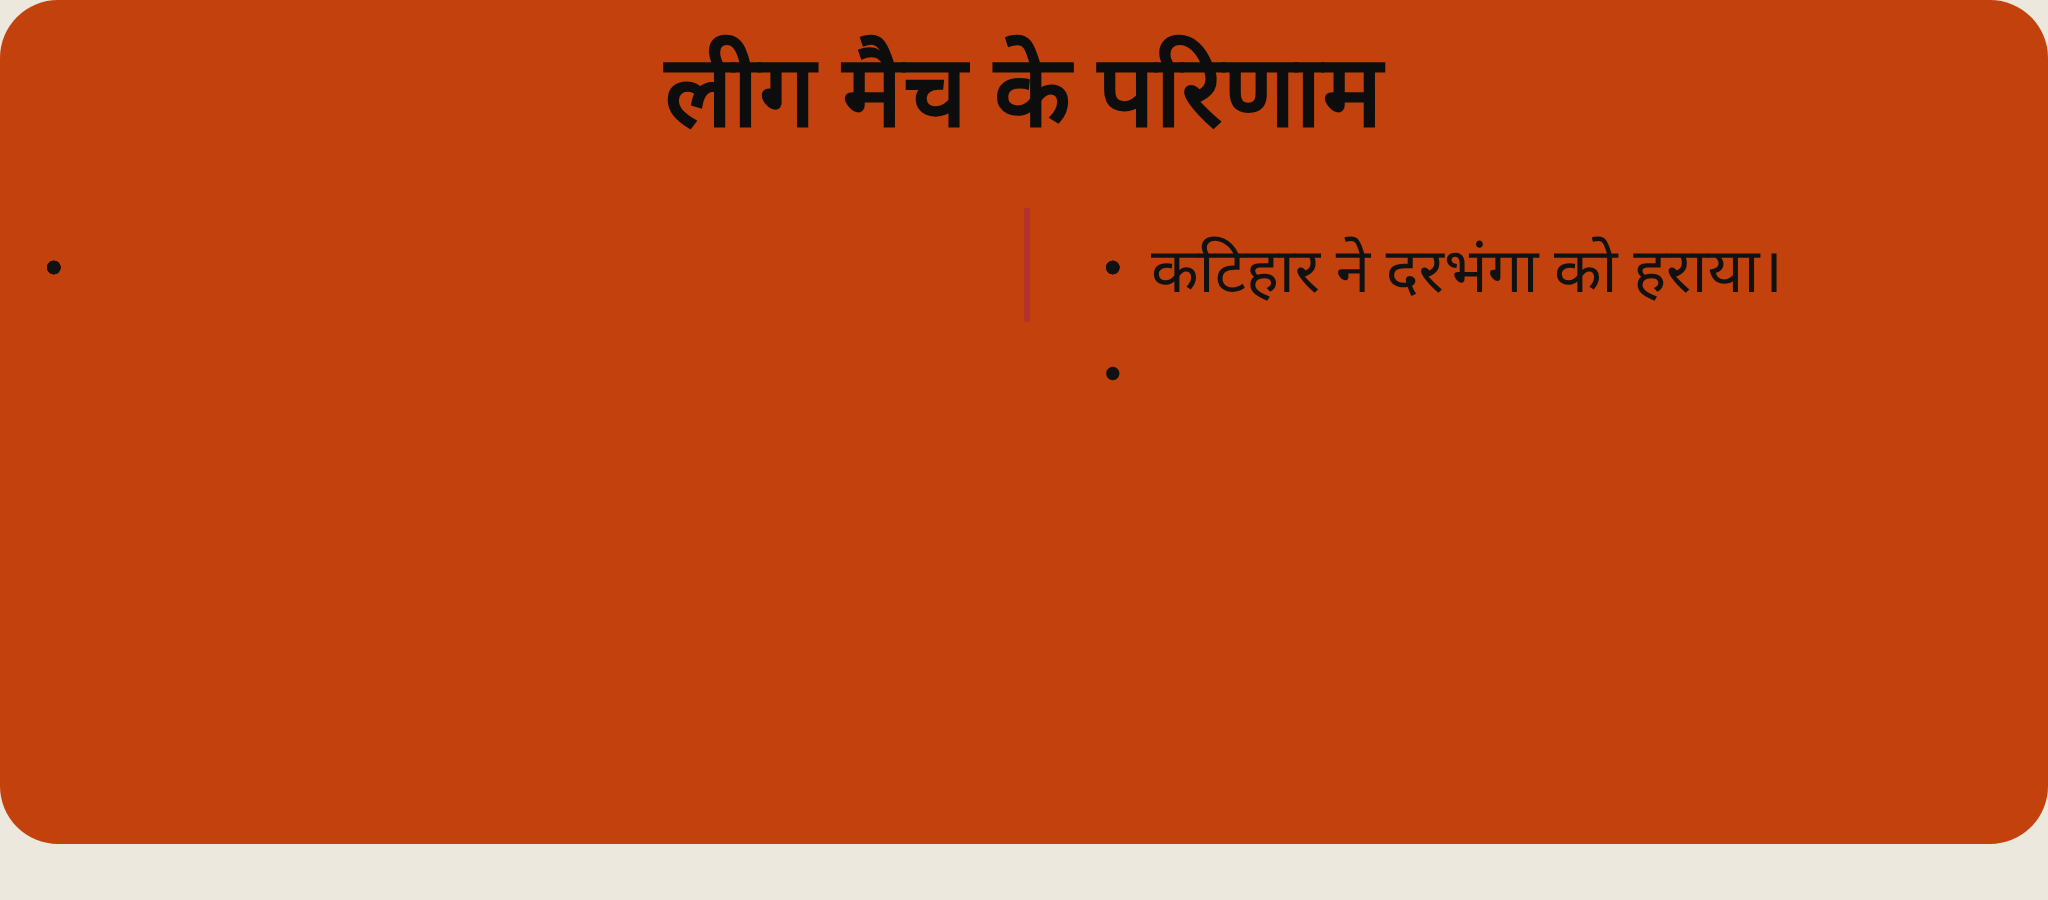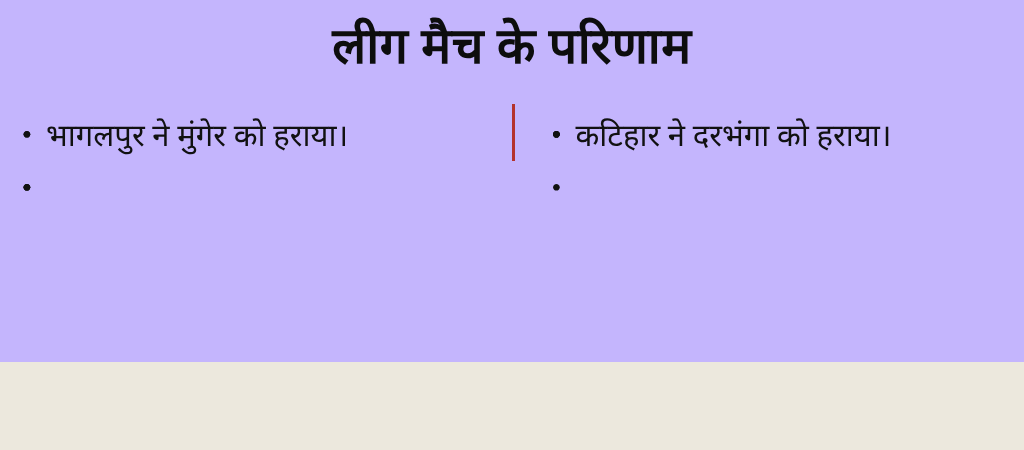--- a/index.html
+++ b/index.html
@@ -9,23 +9,24 @@
   body {
     width: 1024px;
     height: 450px;
     background: #ece8dd;
     font-family: "Liberation Serif", "DejaVu Serif", serif;
     overflow: hidden;
   }
   .page {
     position: relative;
     width: 1024px;
-    height: 362px;
-    background: #c4b5fd;
+    height: 422px;
+    background: #c2410c;
     box-sizing: border-box;
+    border-radius: 29px;
   }
   .title {
     text-align: center;
     font-size: 50px;
     font-weight: bold;
     color: #0d0d0d;
     letter-spacing: 0.5px;
     padding-top: 18px;
     line-height: 1.15;
   }
@@ -88,21 +89,20 @@
 
   <div class="columns">
 
     <div class="col col-left">
       <ul class="list">
         <li>
           <span class="bullet">•</span>
         </li>
         <li>
           <span class="bullet">•</span>
-          <span>भागलपुर ने मुंगेर को हराया।</span>
         </li>
         <li>
           <span class="bullet">•</span>
         </li>
         <li>
           <span class="bullet">•</span>
         </li>
         <li>
           <span class="bullet">•</span>
         </li>

